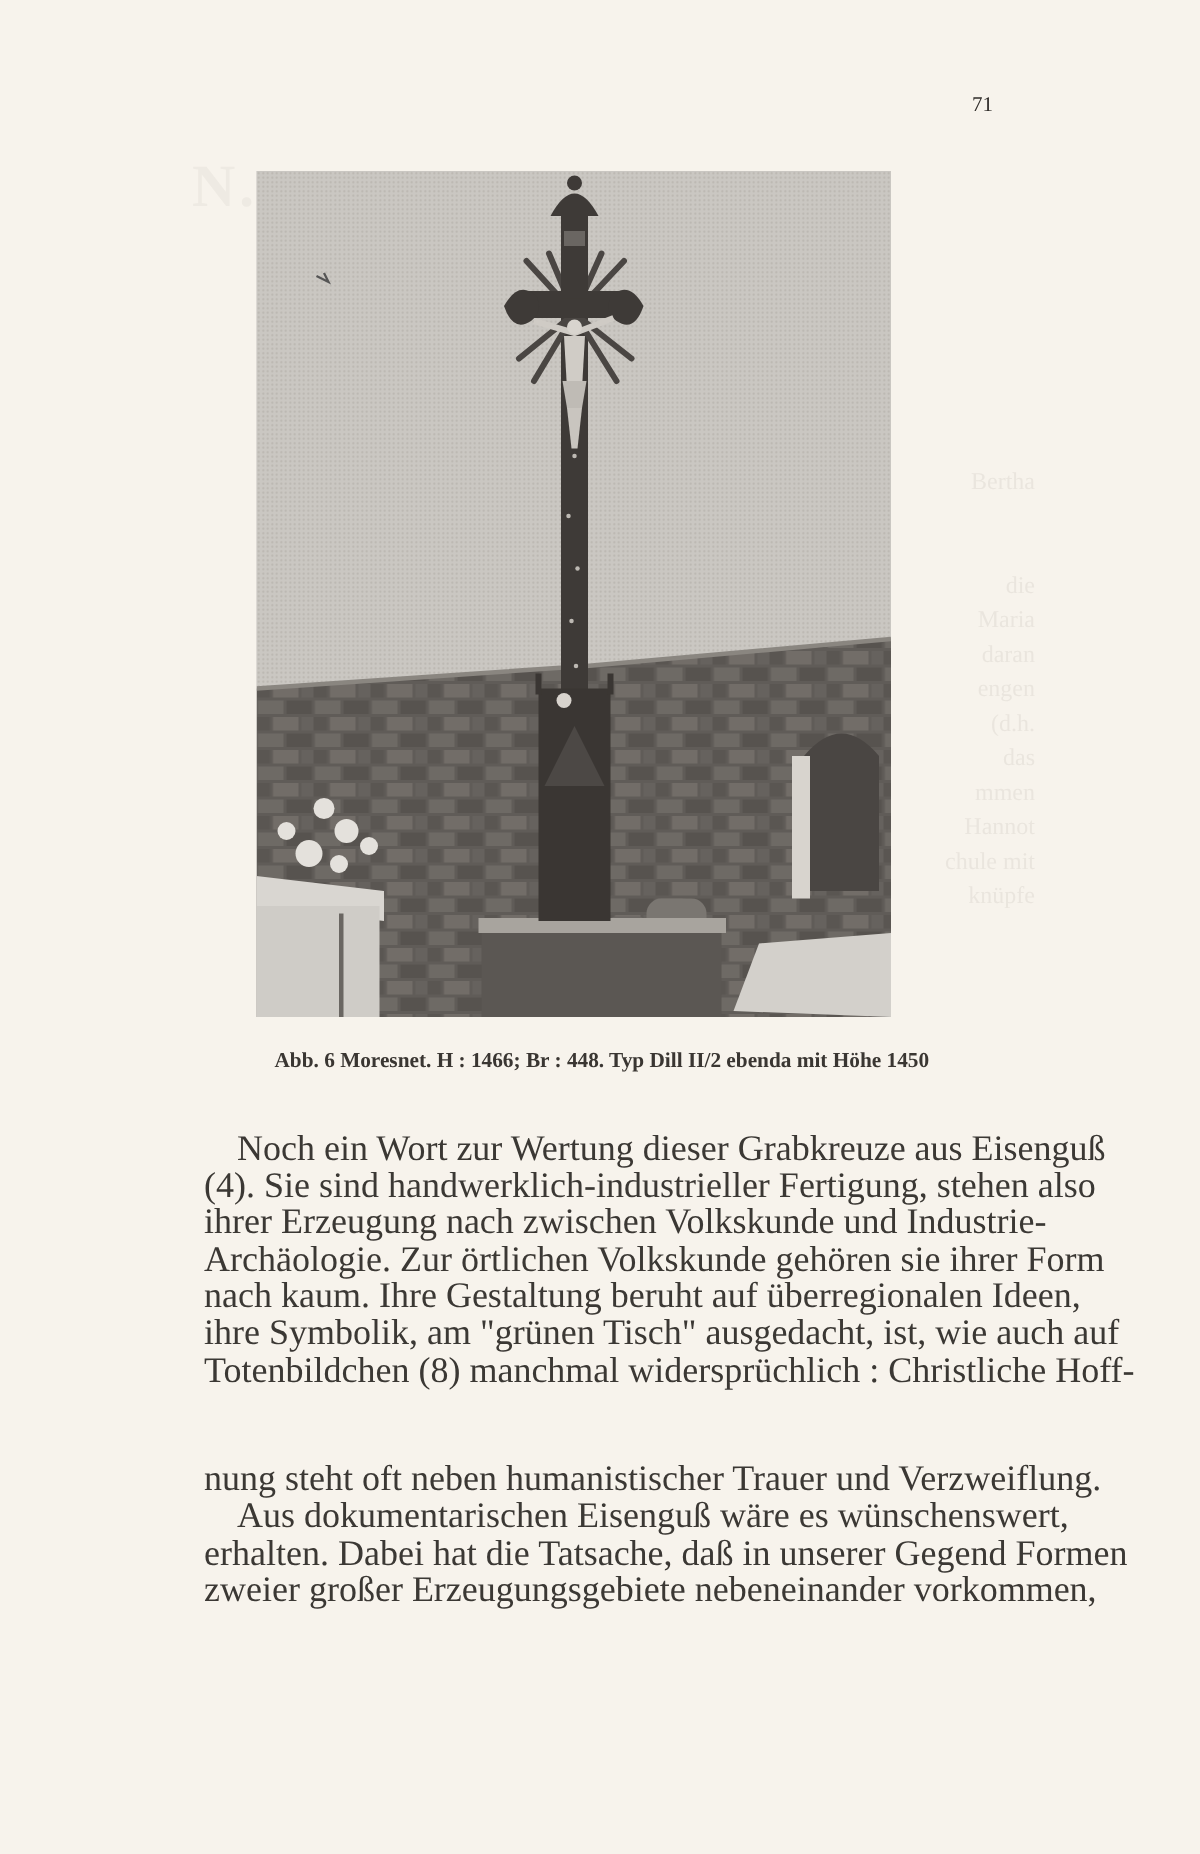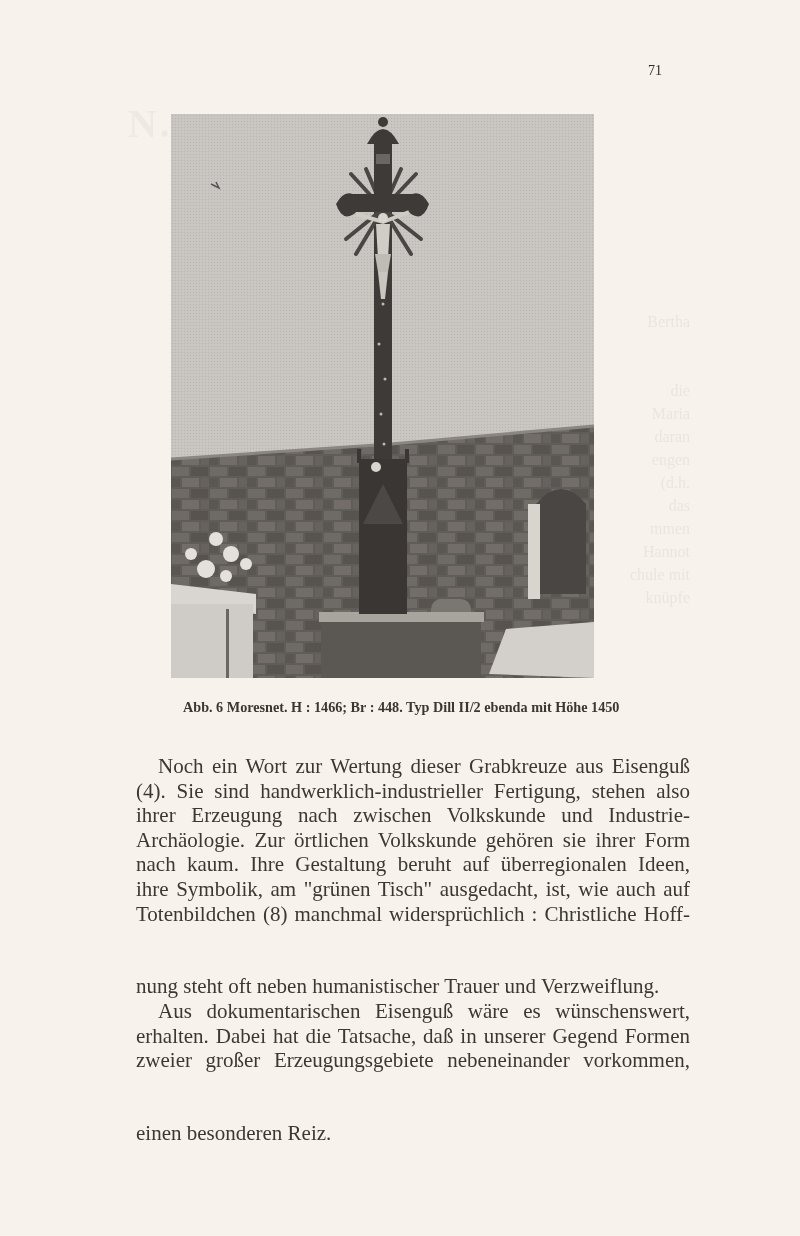--- a/index.html
+++ b/index.html
@@ -37,21 +37,21 @@
 
   .caption {
     position: absolute; left: 137px; top: 699px;
     font-size: 14.2px; font-weight: bold; color: #3a3632;
     white-space: nowrap;
     margin-left: 46px;
   }
 
   .body-text {
     position: absolute; left: 136px; width: 554px;
-    font-size: 21px; line-height: 24.6px;
+    font-size: 24px; line-height: 24.6px;
     text-align: justify; color: #3b3834;
     margin: 0;
   }
   .body-text .line { display: block; text-align: justify; text-align-last: justify; height: 24.6px; white-space: nowrap; }
   .body-text .line.last { text-align-last: left; margin-top: 48px; }
   .body-text .line.indent { padding-left: 22px; }
   .para-1 { top: 754px; }
   .para-2 { top: 999px; }
 </style>
 </head>
@@ -178,15 +178,14 @@
     <span class="line">nach kaum. Ihre Gestaltung beruht auf überregionalen Ideen,</span>
     <span class="line">ihre Symbolik, am "grünen Tisch" ausgedacht, ist, wie auch auf</span>
     <span class="line">Totenbildchen (8) manchmal widersprüchlich : Christliche Hoff-</span>
     <span class="line last">nung steht oft neben humanistischer Trauer und Verzweiflung.</span>
   </div>
 
   <div class="body-text para-2">
     <span class="line indent">Aus dokumentarischen Eisenguß wäre es wünschenswert,</span>
     <span class="line">erhalten. Dabei hat die Tatsache, daß in unserer Gegend Formen</span>
     <span class="line">zweier großer Erzeugungsgebiete nebeneinander vorkommen,</span>
-    <span class="line last">einen besonderen Reiz.</span>
   </div>
 </div>
 
 </body></html>

